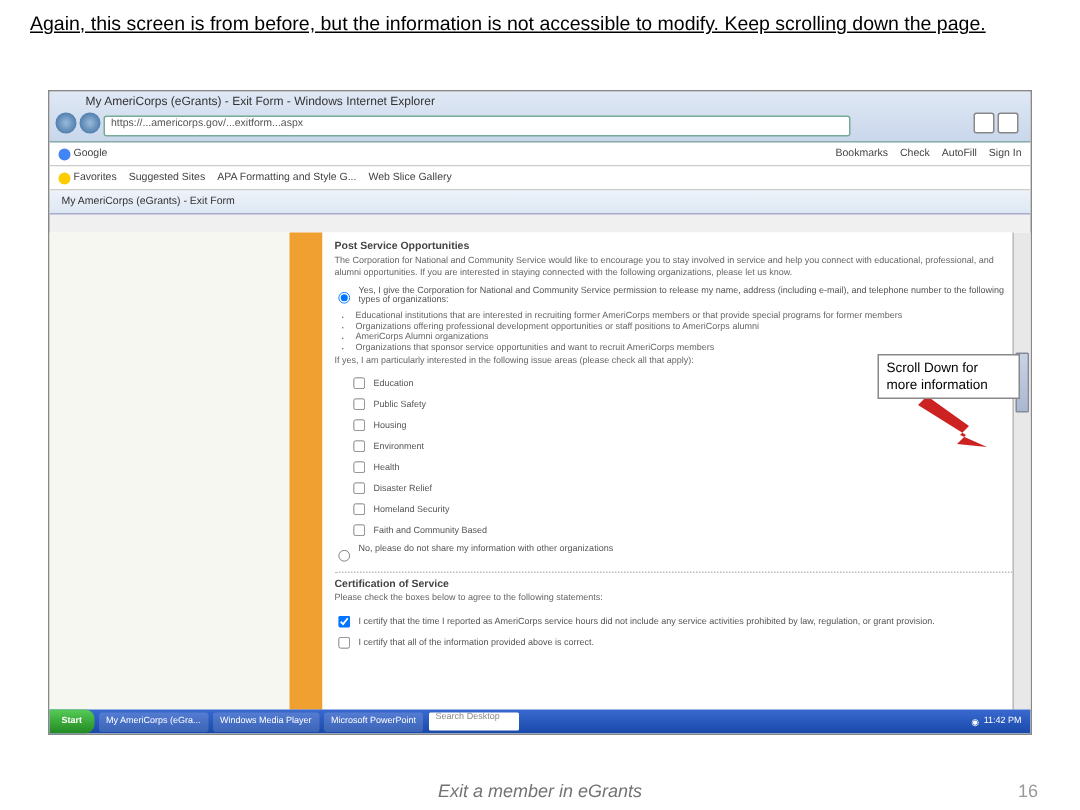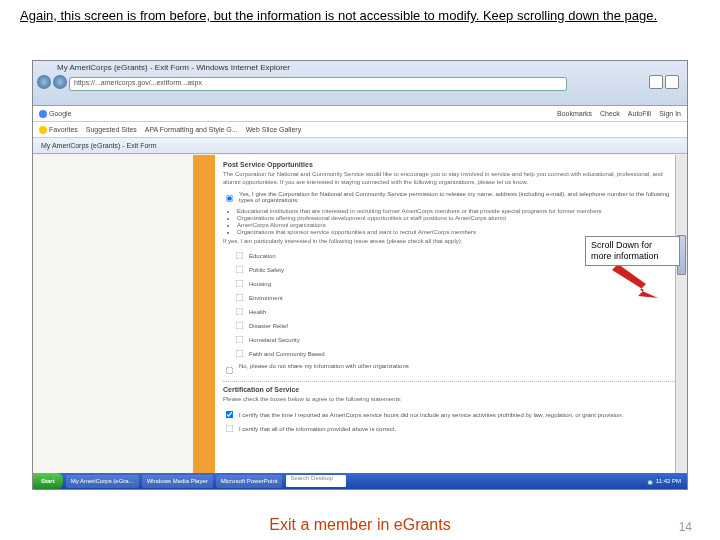--- a/index.html
+++ b/index.html
@@ -1,20 +1,20 @@
 <!DOCTYPE html>
 <html><head>
 <meta charset="utf-8">
 <style>
   * { box-sizing: border-box; margin: 0; padding: 0; }
   body { font-family: Arial, sans-serif; background: #fff; width: 720px; height: 540px; overflow: hidden; position: relative; }
   .slide { width: 720px; height: 540px; position: relative; }
   .instruction { position: absolute; top: 8px; left: 20px; right: 20px; font-size: 13px; line-height: 1.3; color: #000; text-decoration: underline; }
   .browser-shot { position: absolute; top: 60px; left: 32px; width: 656px; height: 430px; border: 1px solid #888; background: #f0f0f0; overflow: hidden; }
-  .ie-top { height: 45px; background: linear-gradient(#dfe8f5, #c9d7eb); border-bottom: 1px solid #8aa; position: relative; }
+  .ie-top { height: 34px; background: linear-gradient(#dfe8f5, #c9d7eb); border-bottom: 1px solid #8aa; position: relative; }
   .ie-title { position: absolute; top: 2px; left: 24px; font-size: 8px; color: #333; }
   .ie-addr { position: absolute; top: 16px; left: 36px; right: 120px; height: 14px; background: #fff; border: 1px solid #7a9; border-radius: 2px; font-size: 7px; padding: 1px 4px; color: #555; }
   .ie-buttons { position: absolute; top: 14px; right: 8px; display: flex; gap: 2px; }
   .ie-btn { width: 14px; height: 14px; background: #fff; border: 1px solid #888; border-radius: 2px; }
   .ie-nav { position: absolute; top: 14px; left: 4px; display: flex; gap: 2px; }
   .ie-nav span { width: 14px; height: 14px; background: radial-gradient(#9bd, #369); border-radius: 50%; display: inline-block; }
   .toolbar-row { height: 16px; background: #fff; border-bottom: 1px solid #ccc; font-size: 7px; color: #444; padding: 2px 6px; display: flex; gap: 8px; align-items: center; }
   .toolbar-row span { display: inline-flex; align-items: center; gap: 2px; }
   .dot { width: 8px; height: 8px; border-radius: 50%; display: inline-block; }
   .tabs-row { height: 16px; background: linear-gradient(#eef3fa, #dde7f3); border-bottom: 1px solid #aac; font-size: 7px; color: #333; padding: 2px 8px; display: flex; gap: 10px; align-items: center; }
@@ -35,21 +35,21 @@
   .scrollbar { position: absolute; top: 94px; right: 0; bottom: 16px; width: 12px; background: #e8e8e8; border-left: 1px solid #bbb; }
   .scroll-thumb { position: absolute; top: 80px; left: 1px; right: 1px; height: 40px; background: linear-gradient(#c8d4e6, #a8b8d0); border: 1px solid #889; border-radius: 1px; }
   .status-bar { position: absolute; bottom: 0; left: 0; right: 0; height: 14px; background: linear-gradient(#e8eef6, #d0dae8); border-top: 1px solid #aac; font-size: 6px; color: #555; padding: 2px 6px; display: flex; justify-content: space-between; }
   .taskbar { position: absolute; bottom: 0; left: 0; right: 0; height: 16px; background: linear-gradient(#3a6ad0, #1848a8); display: flex; align-items: center; font-size: 6px; color: #fff; }
   .start-btn { background: linear-gradient(#5c5, #282); height: 16px; padding: 0 8px; display: flex; align-items: center; font-weight: bold; border-radius: 0 6px 6px 0; }
   .task-btn { background: rgba(255,255,255,0.15); height: 13px; margin-left: 3px; padding: 0 5px; border-radius: 2px; display: flex; align-items: center; }
   .search-box { background: #fff; color: #888; height: 12px; margin-left: 4px; padding: 0 4px; border-radius: 1px; width: 60px; }
   .tray { margin-left: auto; padding: 0 6px; display: flex; gap: 3px; align-items: center; }
   .callout { position: absolute; top: 236px; right: 40px; width: 95px; background: #fff; border: 1px solid #888; padding: 3px 5px; font-size: 9px; line-height: 1.2; z-index: 10; }
   .red-arrow { position: absolute; top: 260px; right: 50px; z-index: 9; }
-  .footer-text { position: absolute; bottom: 6px; left: 0; right: 0; text-align: center; font-size: 16px; color: #c2410c; }
+  .footer-text { position: absolute; bottom: 6px; left: 0; right: 0; text-align: center; font-size: 12px; color: #737373; font-style: italic; }
   .page-num { position: absolute; bottom: 6px; right: 28px; font-size: 12px; color: #999; }
 </style>
 </head>
 <body>
 
 <div class="slide">
   <div class="instruction">Again, this screen is from before, but the information is not accessible to modify. Keep scrolling down the page.</div>
 
   <div class="browser-shot">
     <div class="ie-top">
@@ -174,14 +174,14 @@
       </div>
     </div>
   </div>
 
   <div class="callout">Scroll Down for more information</div>
   <svg class="red-arrow" width="60" height="50" viewBox="0 0 60 50">
     <polygon points="8,4 36,24 30,30 48,38 28,36 34,30 2,10" fill="#cc2222"></polygon>
   </svg>
 
   <div class="footer-text">Exit a member in eGrants</div>
-  <div class="page-num">14</div>
+  <div class="page-num">16</div>
 </div>
 
 </body></html>

